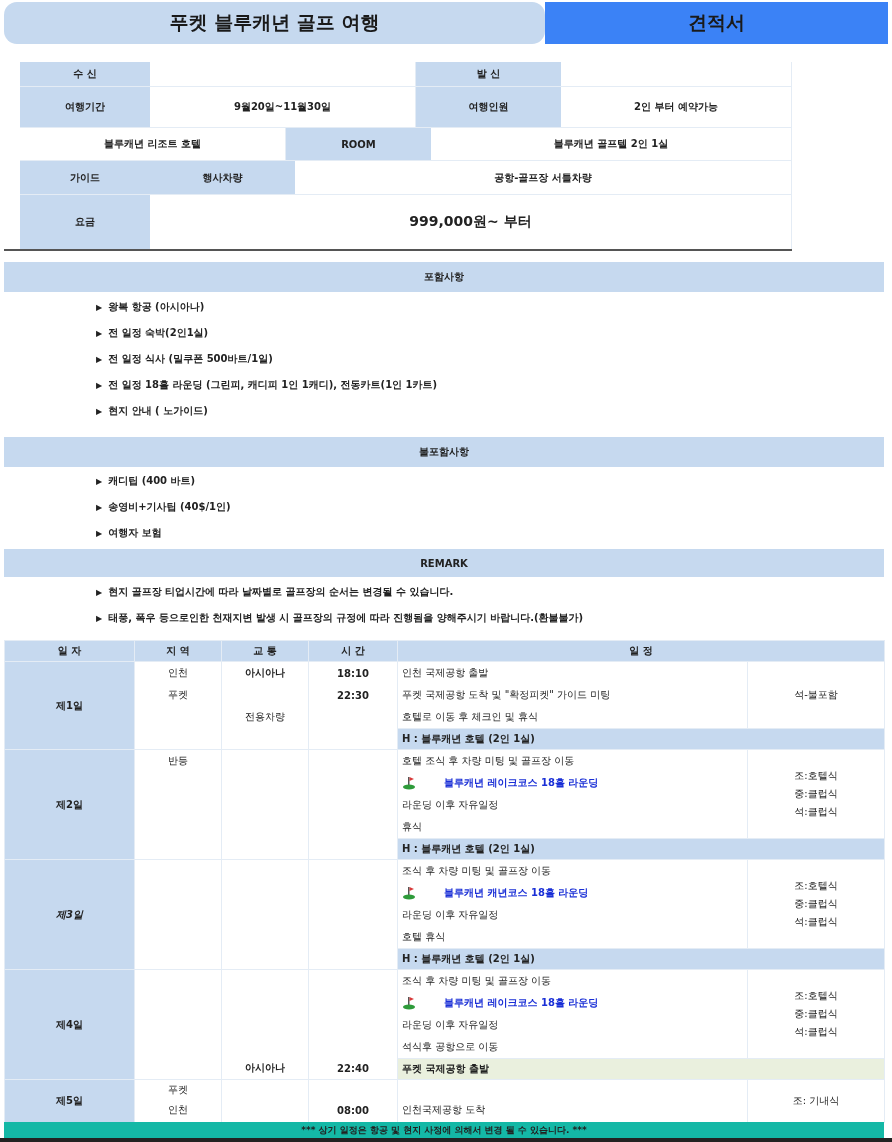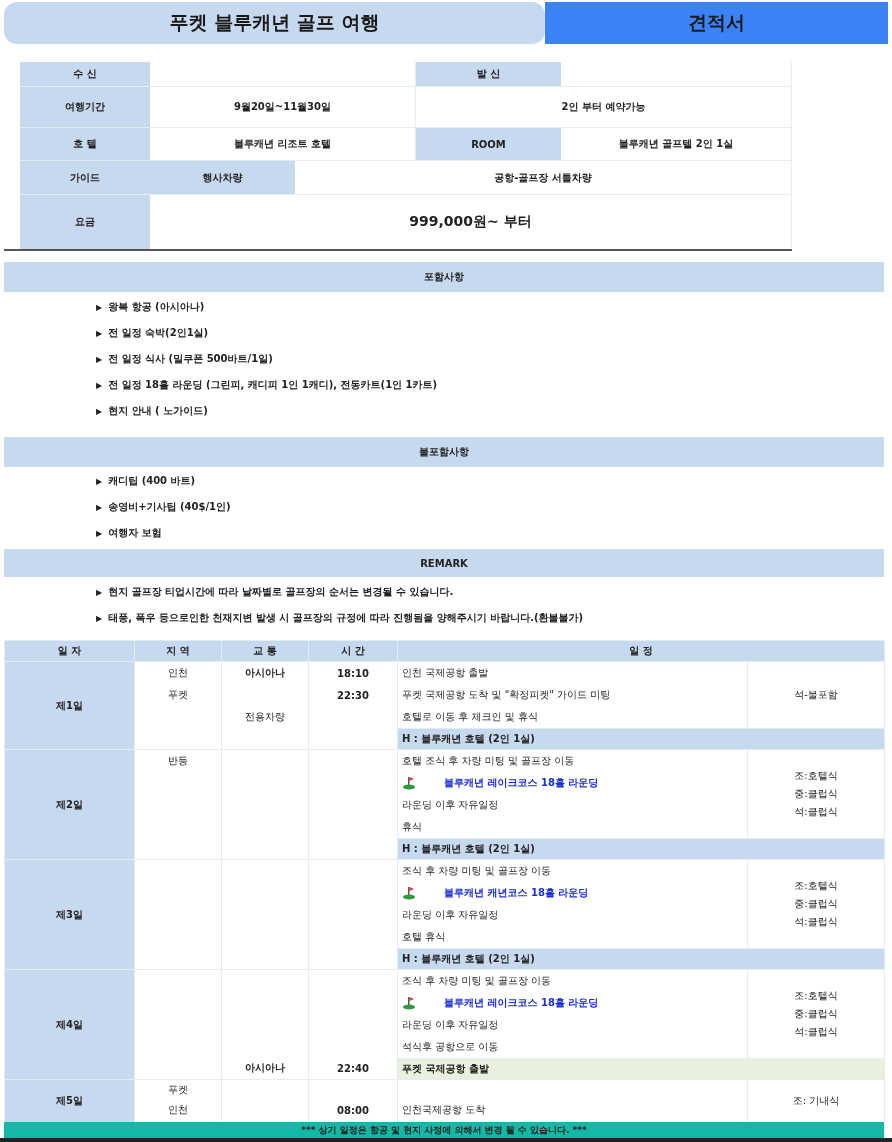--- a/index.html
+++ b/index.html
@@ -55,24 +55,24 @@
 <div class="info">
   <div class="info-row" style="height:24px;">
     <div class="lab">수 신</div>
     <div class="val"></div>
     <div class="lab2">발 신</div>
     <div class="val2"></div>
   </div>
   <div class="info-row" style="height:40px;">
     <div class="lab">여행기간</div>
     <div class="val">9월20일~11월30일</div>
+    <div class="lab2">여행인원</div>
     <div class="val2">2인 부터 예약가능</div>
   </div>
   <div class="info-row" style="height:32px;">
-    <div class="lab">호 텔</div>
     <div class="val">블루캐년 리조트 호텔</div>
     <div class="lab2">ROOM</div>
     <div class="val2">블루캐년 골프텔 2인 1실</div>
   </div>
   <div class="info-row" style="height:33px;">
     <div class="lab">가이드</div>
     <div class="lab2">행사차량</div>
     <div class="val2">공항-골프장 서틀차량</div>
   </div>
   <div class="info-row" style="height:54px; border-bottom:none;">
@@ -187,21 +187,21 @@
       <div>조:호텔식</div>
           <div>중:클럽식</div>
           <div>석:클럽식</div>
     </td>
   </tr>
   <tr>
         <td colspan="2" class="hotel-line" style="padding-left:4px; vertical-align:middle;">H : 블루캐년 호텔 (2인 1실)</td>
       </tr>
 
   <tr>
-    <td class="day" rowspan="2" style="height:108px;">제3일</td>
+    <td class="day" rowspan="2" style="height:108px;font-style:italic;">제3일</td>
     <td rowspan="2"></td>
     <td rowspan="2"></td>
     <td rowspan="2"></td>
     <td>
           <div class="cellstack sched">
       <div>조식 후 차량 미팅 및 골프장 이동</div>
       <div>
         <span class="golf-icon">
           <svg width="14" height="14" viewBox="0 0 14 14">
                   <rect x="6" y="1" width="1.5" height="9" fill="#555"></rect>

